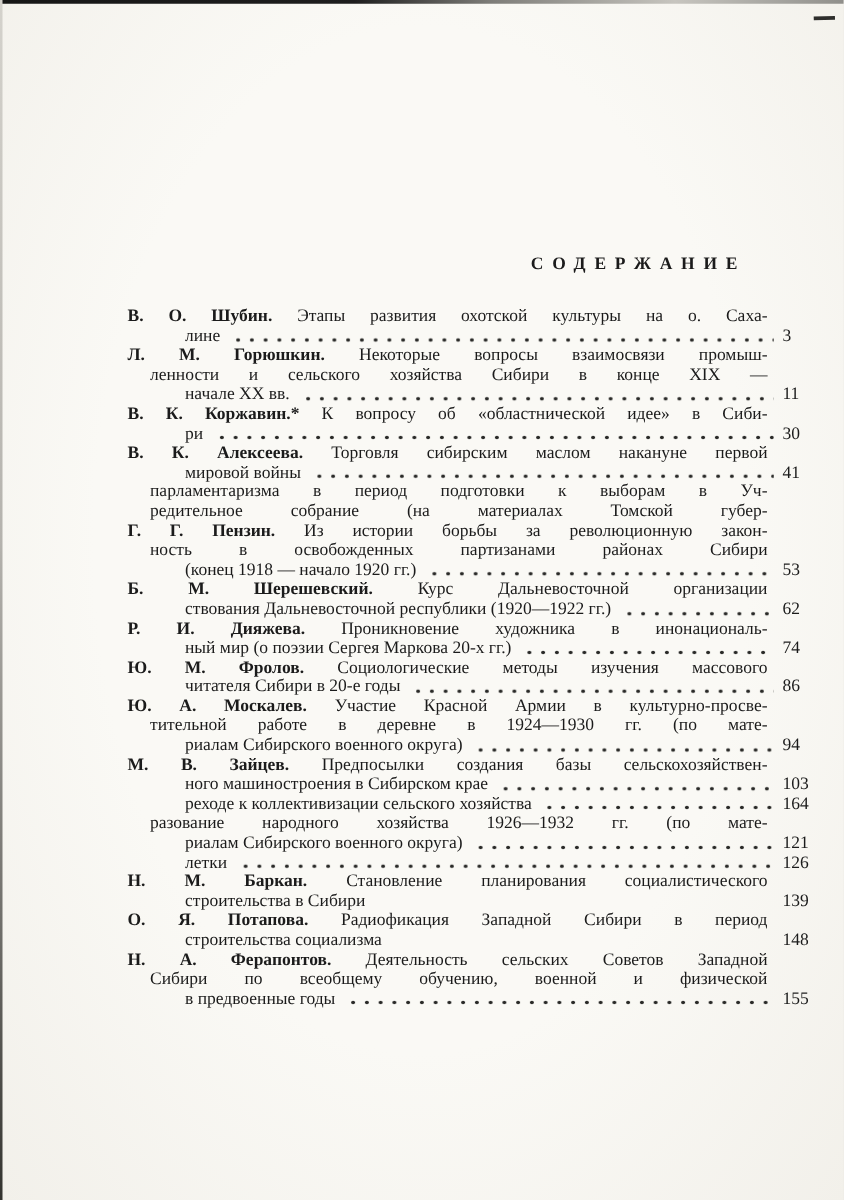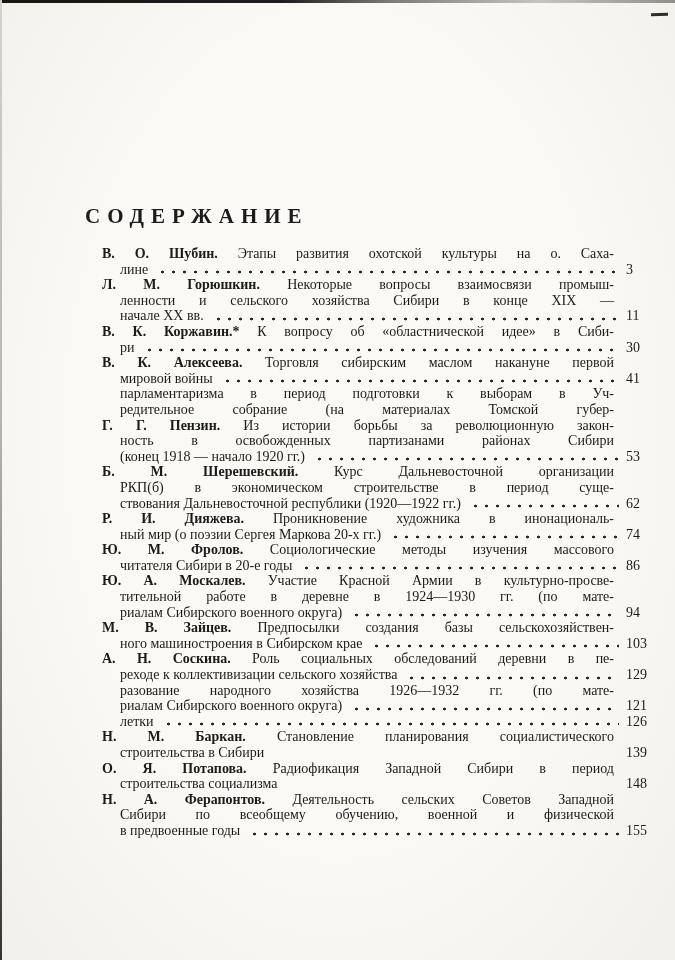--- a/index.html
+++ b/index.html
@@ -29,22 +29,22 @@
     position: absolute; top: 0; bottom: 0; left: 0; width: 2px;
     background: linear-gradient(to bottom, #d4d2cc 0%, #b5b3ae 45%, #6e6d69 78%, #33332f 100%);
   }
   .corner-tick {
     position: absolute; top: 13px; right: 7px; width: 17px; height: 3px;
     background: #2e2e2c; transform: rotate(-2deg);
   }
   .title {
     position: absolute;
     top: 204px; left: 85px; width: 512px;
-    text-align: left;
-    font-size: 21px; font-weight: bold;
+    text-align: right;
+    font-size: 14px; font-weight: bold;
     letter-spacing: 7px;
     white-space: nowrap;
   }
   .toc {
     position: absolute;
     top: 246px; left: 102px; width: 550px;
     font-size: 14px; line-height: 15.6px;
   }
   .entry { margin: 0; }
   .line {
@@ -53,21 +53,21 @@
     padding-right: 38px; 
   }
   .line.cont { padding-left: 18px; }
   .line.last {
     display: flex;
     align-items: baseline;
     padding-right: 0;
     text-align: left;
     text-align-last: left;
   }
-  .line.last .text { white-space: nowrap; flex: 0 0 auto; }
+  .line.last .text { white-space: nowrap; flex: 0 0 auto; margin-left: 28px; }
   .author { font-weight: bold; }
   .leader {
     flex: 1 1 auto;
     min-width: 8px;
     align-self: stretch;
     margin: 0 7px 0 9px;
     background-image: radial-gradient(circle, #2a2a28 1.2px, transparent 1.7px);
     background-size: 11px 4px;
     background-repeat: repeat-x;
     background-position: left bottom 3px;
@@ -131,21 +131,20 @@
         <div class="line first"><span class="author">Г. Г. Пензин.</span> <span class="text">Из истории борьбы за революционную закон-</span></div>
         <div class="line cont"><span class="text">ность в освобожденных партизанами районах Сибири</span></div>
         <div class="line cont last">
           <span class="text">(конец 1918 — начало 1920 гг.)</span>
           <span class="leader"></span>
           <span class="pagenum">53</span>
         </div>
       </div>
       <div class="entry">
         <div class="line first"><span class="author">Б. М. Шерешевский.</span> <span class="text">Курс Дальневосточной организации</span></div>
-        <div class="line cont"><span class="text">РКП(б) в экономическом строительстве в период суще-</span></div>
         <div class="line cont last">
           <span class="text">ствования Дальневосточной республики (1920—1922 гг.)</span>
           <span class="leader"></span>
           <span class="pagenum">62</span>
         </div>
       </div>
       <div class="entry">
         <div class="line first"><span class="author">Р. И. Дияжева.</span> <span class="text">Проникновение художника в инонациональ-</span></div>
         <div class="line cont last">
           <span class="text">ный мир (о поэзии Сергея Маркова 20-х гг.)</span>
@@ -172,25 +171,24 @@
       </div>
       <div class="entry">
         <div class="line first"><span class="author">М. В. Зайцев.</span> <span class="text">Предпосылки создания базы сельскохозяйствен-</span></div>
         <div class="line cont last">
           <span class="text">ного машиностроения в Сибирском крае</span>
           <span class="leader"></span>
           <span class="pagenum">103</span>
         </div>
       </div>
       <div class="entry">
-        <div class="line first"><span class="author">А. Н. Соскина.</span> <span class="text">Роль социальных обследований деревни в пе-</span></div>
         <div class="line cont last">
           <span class="text">реходе к коллективизации сельского хозяйства</span>
           <span class="leader"></span>
-          <span class="pagenum">129</span>
+          <span class="pagenum">164</span>
         </div>
       </div>
       <div class="entry">
         <div class="line cont"><span class="text">разование народного хозяйства 1926—1932 гг. (по мате-</span></div>
         <div class="line cont last">
           <span class="text">риалам Сибирского военного округа)</span>
           <span class="leader"></span>
           <span class="pagenum">121</span>
         </div>
       </div>

